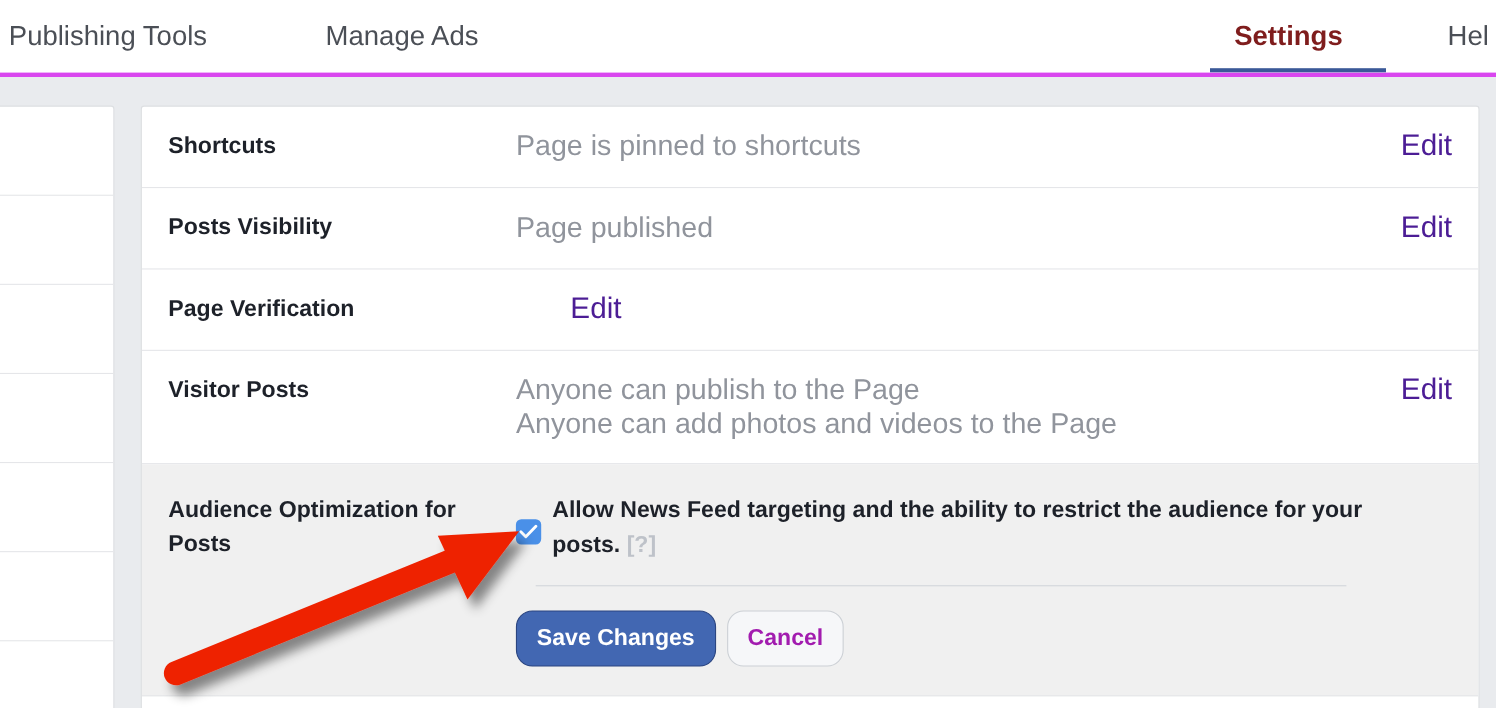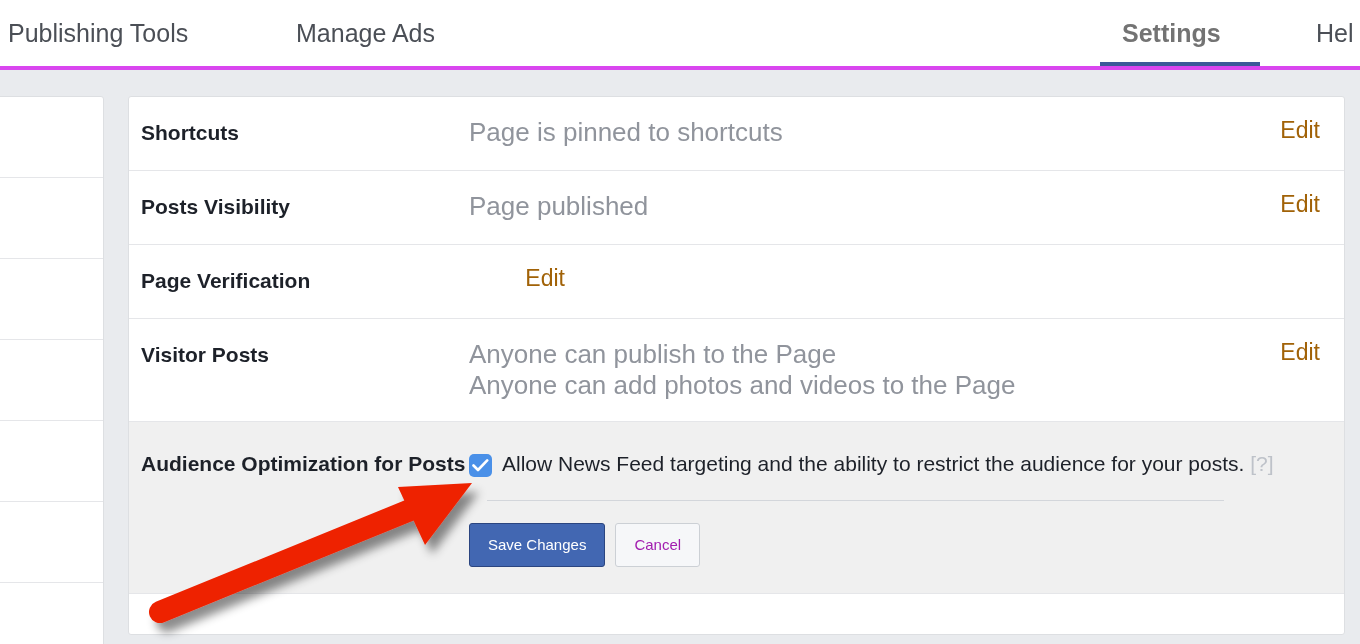--- a/index.html
+++ b/index.html
@@ -30,21 +30,21 @@
     position: absolute;
     top: 0;
     height: 70px;
     line-height: 66px;
     font-size: 25px;
     color: #4b4f56;
     white-space: nowrap;
     cursor: pointer;
   }
   .nav-tab.active {
-    color: #737373;
+    color: #7f1d1d;
     font-weight: bold;
   }
   .nav-underline {
     position: absolute;
     height: 4px;
     background: #3b5998;
     bottom: 0;
   }
 
   
@@ -96,56 +96,57 @@
     padding: 20px 0 20px 0;
     min-height: 74px;
   }
   .setting-row:last-child { border-bottom: none; }
   .setting-row.highlight {
     background: #f0f0f0;
   }
   .setting-label {
     width: 340px;
     flex: 0 0 340px;
-    padding-left: 12px;
+    padding-left: 24px;
     box-sizing: border-box;
     font-size: 21px;
     font-weight: bold;
     color: #1d2129;
     line-height: 31px;
   }
   .setting-value {
     flex: 1 1 auto;
     font-size: 26px;
     color: #90949c;
     line-height: 31px;
     padding-right: 20px;
   }
   .setting-value .line { display: block; }
   .setting-edit {
     flex: 0 0 120px;
     text-align: right;
     padding-right: 24px;
     box-sizing: border-box;
-    font-size: 23px;
-    color: #a16207;
+    font-size: 27px;
+    color: #4c1d95;
     cursor: pointer;
   }
 
   
   .aud-row {
     padding: 26px 0 26px 0;
   }
   .aud-body {
     flex: 1 1 auto;
     padding-right: 60px;
   }
   .aud-check-line {
     display: flex;
-    align-items: flex-start;
+    align-items: center;
+    font-weight: bold;
   }
   .checkbox {
     flex: 0 0 auto;
     width: 23px;
     height: 23px;
     border-radius: 5px;
     background: #4a90e8;
     margin-top: 6px;
     margin-right: 10px;
     position: relative;
@@ -173,23 +174,23 @@
   }
   .aud-buttons {
     margin-top: 22px;
     margin-left: 0;
     display: flex;
     align-items: center;
     gap: 10px;
   }
   .btn {
     font-family: "Liberation Sans", sans-serif;
-    font-size: 15px;
-    font-weight: normal;
-    border-radius: 3px;
+    font-size: 21px;
+    font-weight: bold;
+    border-radius: 15px;
     cursor: pointer;
     box-sizing: border-box;
   }
   .btn-primary {
     background: #4267b2;
     border: 1px solid #2b4580;
     color: #ffffff;
     padding: 12px 18px 13px 18px;
   }
   .btn-secondary {

